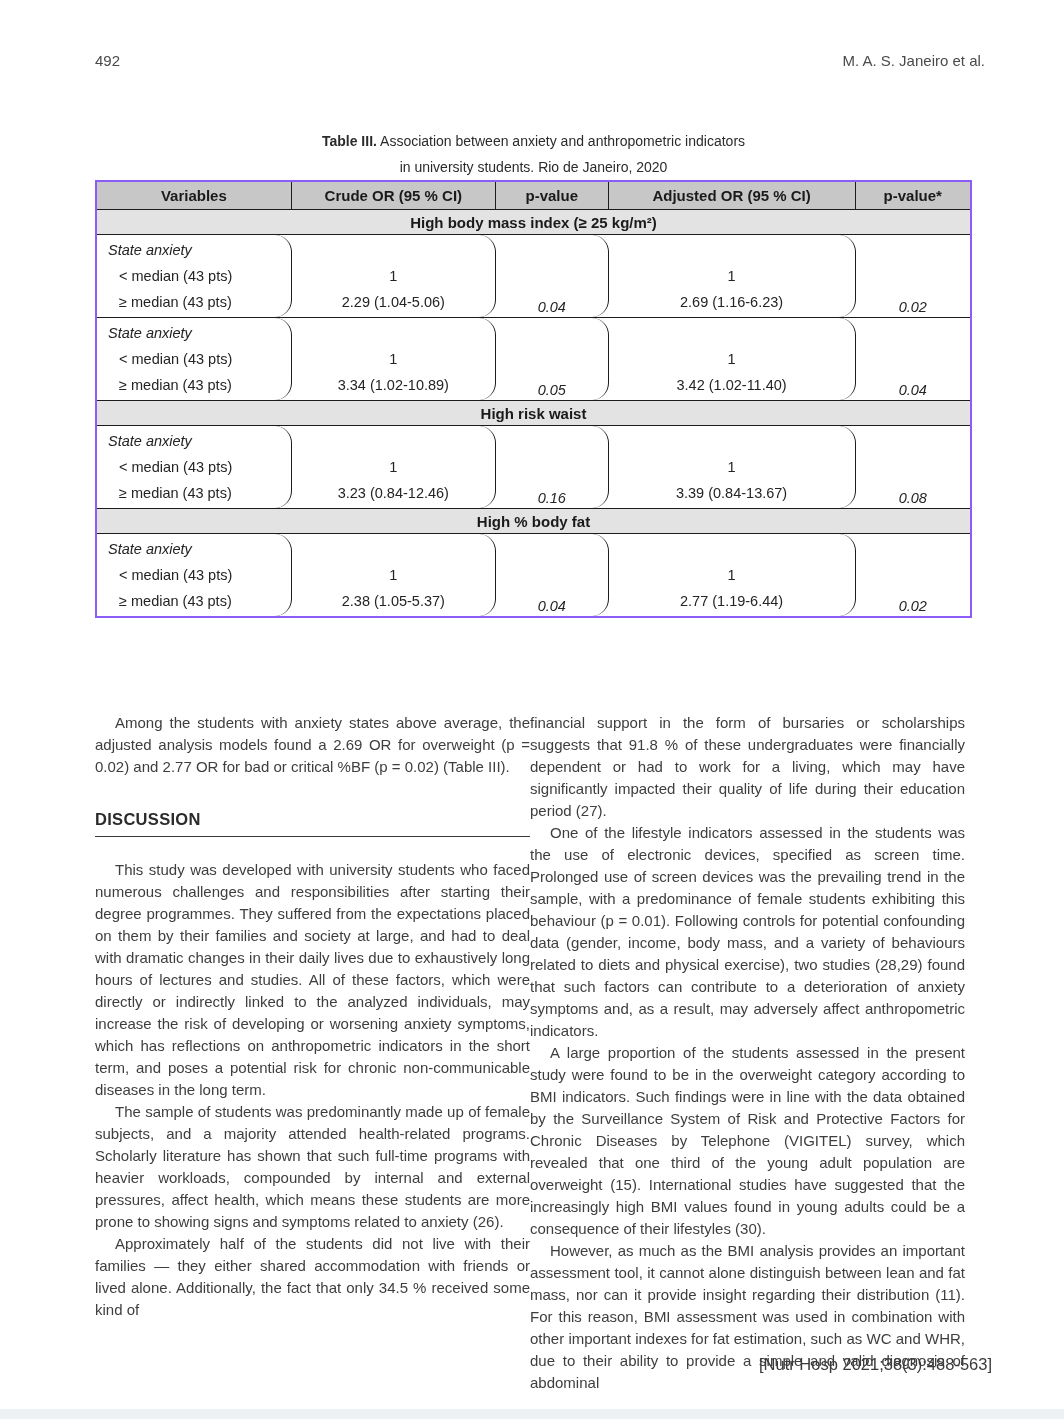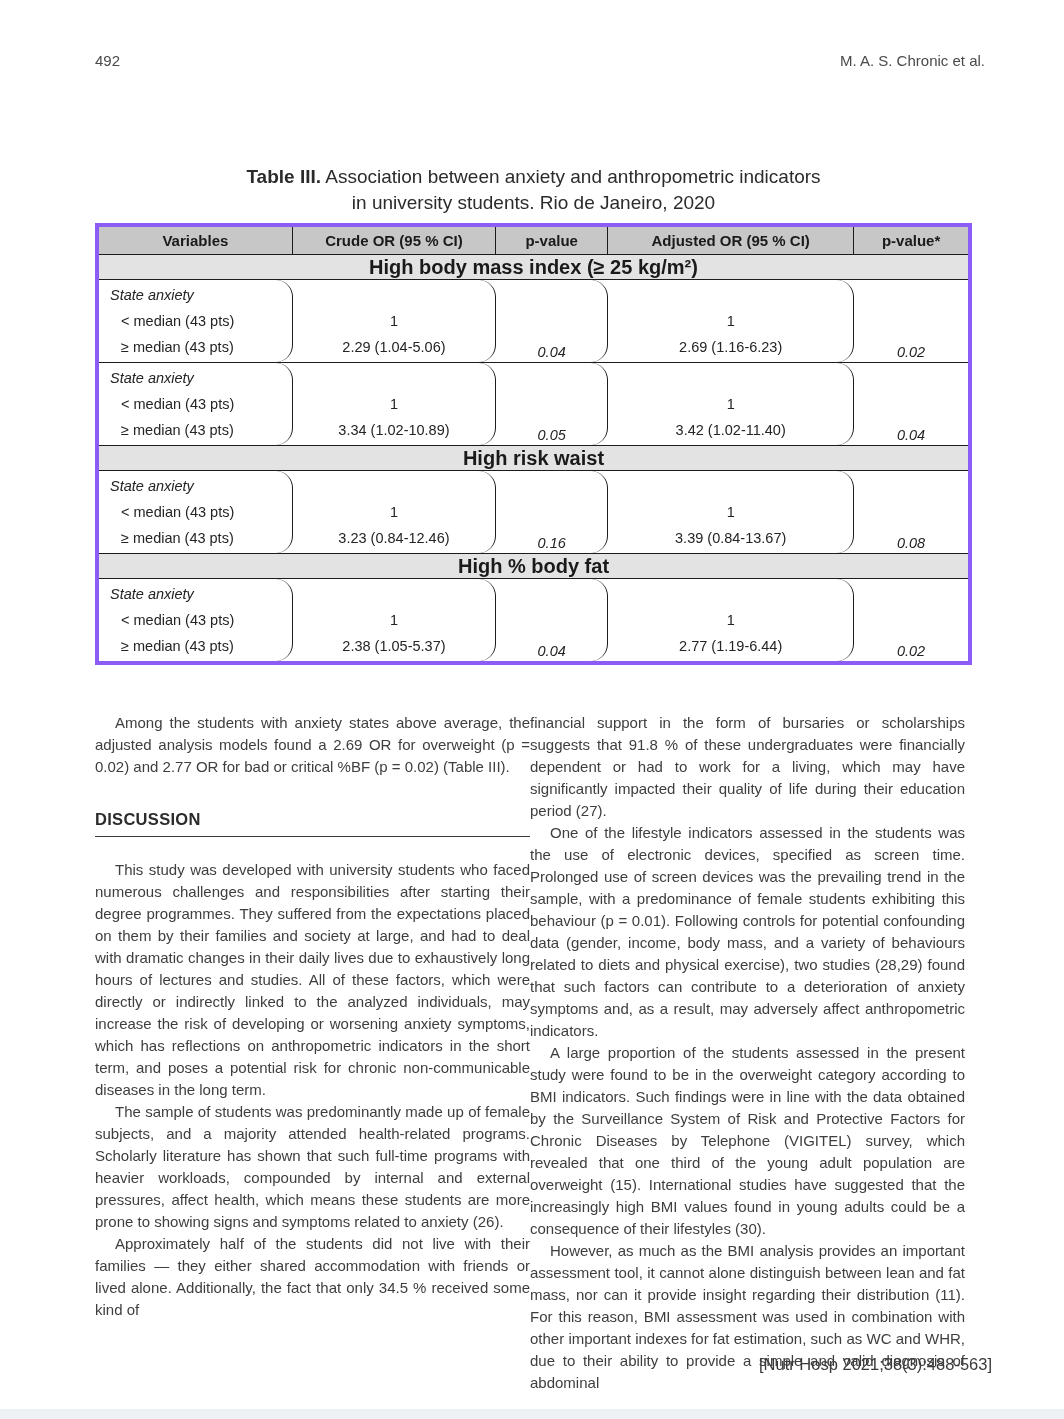--- a/index.html
+++ b/index.html
@@ -9,35 +9,35 @@
     font-family:"Liberation Sans", sans-serif; color:#222; overflow:hidden;padding-left:16px;
   }
   
   .page-header {
     position:absolute; top:52px; left:95px; width:890px;
     display:flex; justify-content:space-between;
     font-size:15px; color:#4a4a4a;
   }
   
   .table-wrap { position:absolute; top:128px; left:95px; width:877px; }
-  .table-title { text-align:center; font-size:19px; color:#2b2b2b; line-height:26px;margin-top:36px; }
+  .table-title { text-align:center; font-size:14px; color:#2b2b2b; line-height:26px; }
   .table-title .tt-bold { font-weight:bold; }
-  .or-table { margin-top:7px; border:4px solid #8b5cf6; width:100%; }
+  .or-table { margin-top:0; border:2px solid #8b5cf6; width:100%; }
   .t-row { display:grid; grid-template-columns:22.3% 23.4% 12.9% 28.3% 13.1%; }
   .t-row > div { border-right:1px solid #1c1c1c; }
   .t-row > div:last-child { border-right:none; }
   .thead { background:#c7c7c7; border-bottom:1.5px solid #1c1c1c; }
   .thead > div {
     height:27px; line-height:27px; text-align:center;
     font-weight:bold; font-size:15px; color:#1a1a1a;
   }
   .sec-header {
     background:#e3e3e3; border-bottom:1px solid #1c1c1c;
     height:25px; line-height:25px; text-align:center;
-    font-weight:bold; font-size:20px; color:#1a1a1a;
+    font-weight:bold; font-size:15px; color:#1a1a1a;
   }
   .sec-body { border-bottom:1px solid #1c1c1c; }
   .sec-body.last { border-bottom:none; }
   .sec-body > div { padding:2px 0 2px 0;border-radius:17px; }
   .line { height:26px; line-height:26px; font-size:14.5px; color:#242424; }
   .var-cell .group { font-style:italic; padding-left:11px; }
   .var-cell .lbl { padding-left:22px; }
   .val-cell .line { text-align:center; }
   .p-cell { display:flex; align-items:flex-end; justify-content:center; padding-top:26px !important; }
   .p-cell span { font-style:italic; font-size:14.5px; color:#242424; }
@@ -67,21 +67,21 @@
     background:#eef1f4;
   }
 </style>
 </head>
 <body>
 
 <div class="page">
 
   <div class="page-header">
     <span>492</span>
-    <span>M. A. S. Chronic et al.</span>
+    <span>M. A. S. Janeiro et al.</span>
   </div>
 
   <div class="table-wrap">
     <div class="table-title">
       <div><span class="tt-bold">Table III.</span><span> Association between anxiety and anthropometric indicators</span></div>
       <div>in university students. Rio de Janeiro, 2020</div>
     </div>
 
     <div class="or-table">
       <div class="t-row thead">

